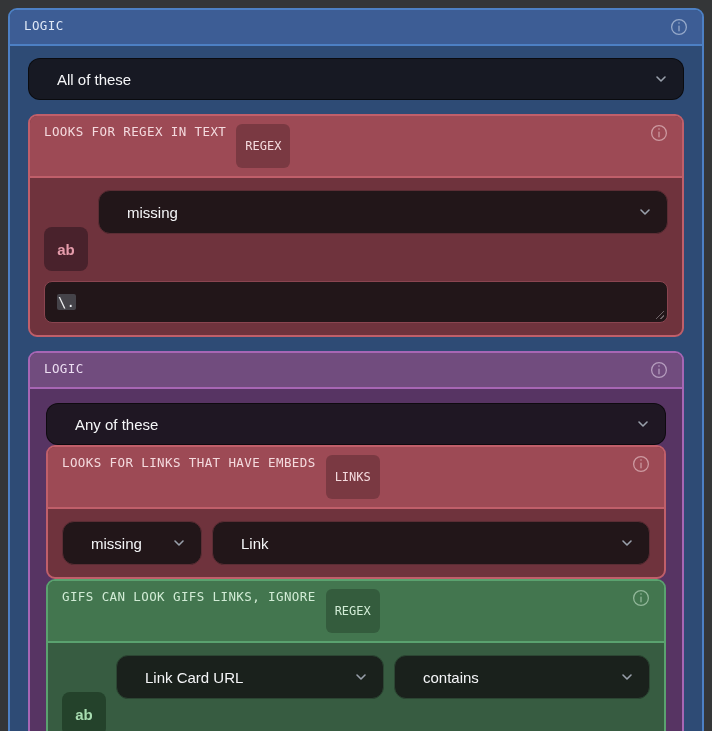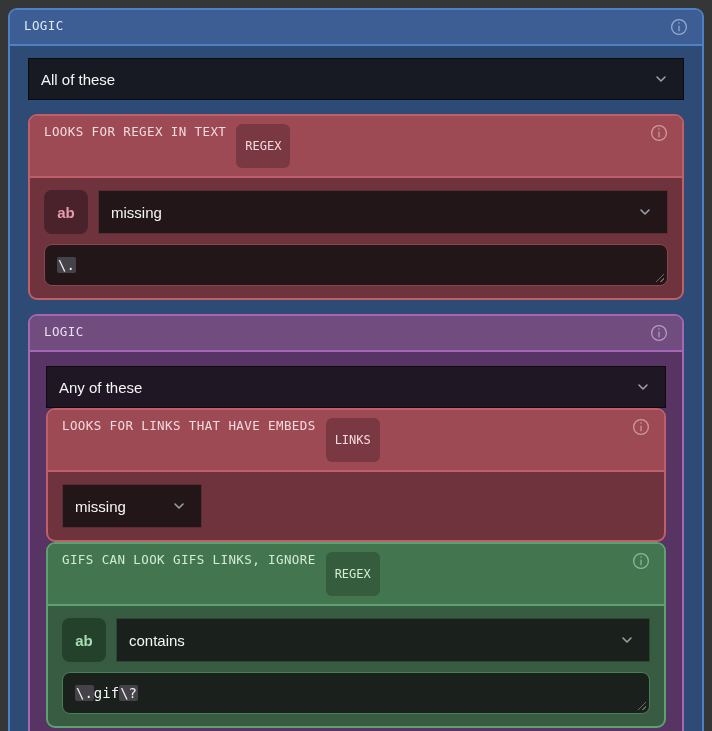--- a/index.html
+++ b/index.html
@@ -66,22 +66,22 @@
   .t-green > .block-body { padding: 12px 14px; gap: 10px; }
 
   .row { display: flex; gap: 10px; }
 
   
   .select {
     display: flex; align-items: center;
     height: 44px;
     background: var(--field);
     border: 1px solid var(--fbd);
-    border-radius: 0;
-    padding: 0 14px 0 12px;
+    border-radius: 12px;
+    padding: 0 14px 0 28px;
     color: #f5f6f8;
     font-size: 15px;
     cursor: pointer;
     flex: 1 1 auto;
     min-width: 0;
   }
   .select.standalone { height: 42px; }
   .select .value { flex: 1 1 auto; white-space: nowrap; overflow: hidden; }
   .chev { flex: 0 0 auto; width: 16px; height: 16px; color: #99a0ab; }
   .chev svg { display: block; width: 16px; height: 16px; }
@@ -93,20 +93,21 @@
     flex: 0 0 44px;
     width: 44px; height: 44px;
     border: none;
     border-radius: 8px;
     background: var(--ab-bg);
     color: var(--ab-fg);
     font-family: "Liberation Sans", sans-serif;
     font-size: 15px;
     font-weight: bold;
     cursor: pointer;
+    margin-top: 37px;
   }
 
   
   .regex-box {
     position: relative;
     min-height: 42px;
     background: var(--field);
     border: 1px solid var(--tabd);
     border-radius: 8px;
     padding: 10px 12px;
@@ -221,39 +222,55 @@
             <div class="block-body">
               <div class="row">
                 <div class="select small">
                   <span class="value">missing</span>
                   <span class="chev">
                     <svg viewBox="0 0 20 20" fill="none" stroke="currentColor" stroke-width="2" stroke-linecap="round" stroke-linejoin="round">
                         <polyline points="5,7.5 10,12.5 15,7.5"></polyline>
                       </svg>
                   </span>
                 </div>
+                <div class="select">
+                  <span class="value">Link</span>
+                  <span class="chev">
+                    <svg viewBox="0 0 20 20" fill="none" stroke="currentColor" stroke-width="2" stroke-linecap="round" stroke-linejoin="round">
+                        <polyline points="5,7.5 10,12.5 15,7.5"></polyline>
+                      </svg>
+                  </span>
+                </div>
               </div>
             </div>
           </section>
 
           <section class="block t-green">
             <header class="block-header">
               <span class="block-title">GIFS CAN LOOK GIFS LINKS, IGNORE</span>
               <span class="badge">REGEX</span>
               <span class="info">
                 <svg viewBox="0 0 20 20" fill="none" stroke="currentColor" stroke-width="1.4">
                   <circle cx="10" cy="10" r="8.2"></circle>
                   <line x1="10" y1="9" x2="10" y2="14.2" stroke-linecap="round"></line>
                   <circle cx="10" cy="5.6" r="0.9" fill="currentColor" stroke="none"></circle>
                 </svg>
               </span>
             </header>
             <div class="block-body">
               <div class="row">
                 <button class="ab-btn">ab</button>
+                <div class="select mid">
+                  <span class="value">Link Card URL</span>
+                  <span class="chev">
+                    <svg viewBox="0 0 20 20" fill="none" stroke="currentColor" stroke-width="2" stroke-linecap="round" stroke-linejoin="round">
+                        <polyline points="5,7.5 10,12.5 15,7.5"></polyline>
+                      </svg>
+                  </span>
+                </div>
                 <div class="select">
                   <span class="value">contains</span>
                   <span class="chev">
                     <svg viewBox="0 0 20 20" fill="none" stroke="currentColor" stroke-width="2" stroke-linecap="round" stroke-linejoin="round">
                         <polyline points="5,7.5 10,12.5 15,7.5"></polyline>
                       </svg>
                   </span>
                 </div>
               </div>
               <div class="regex-box">

